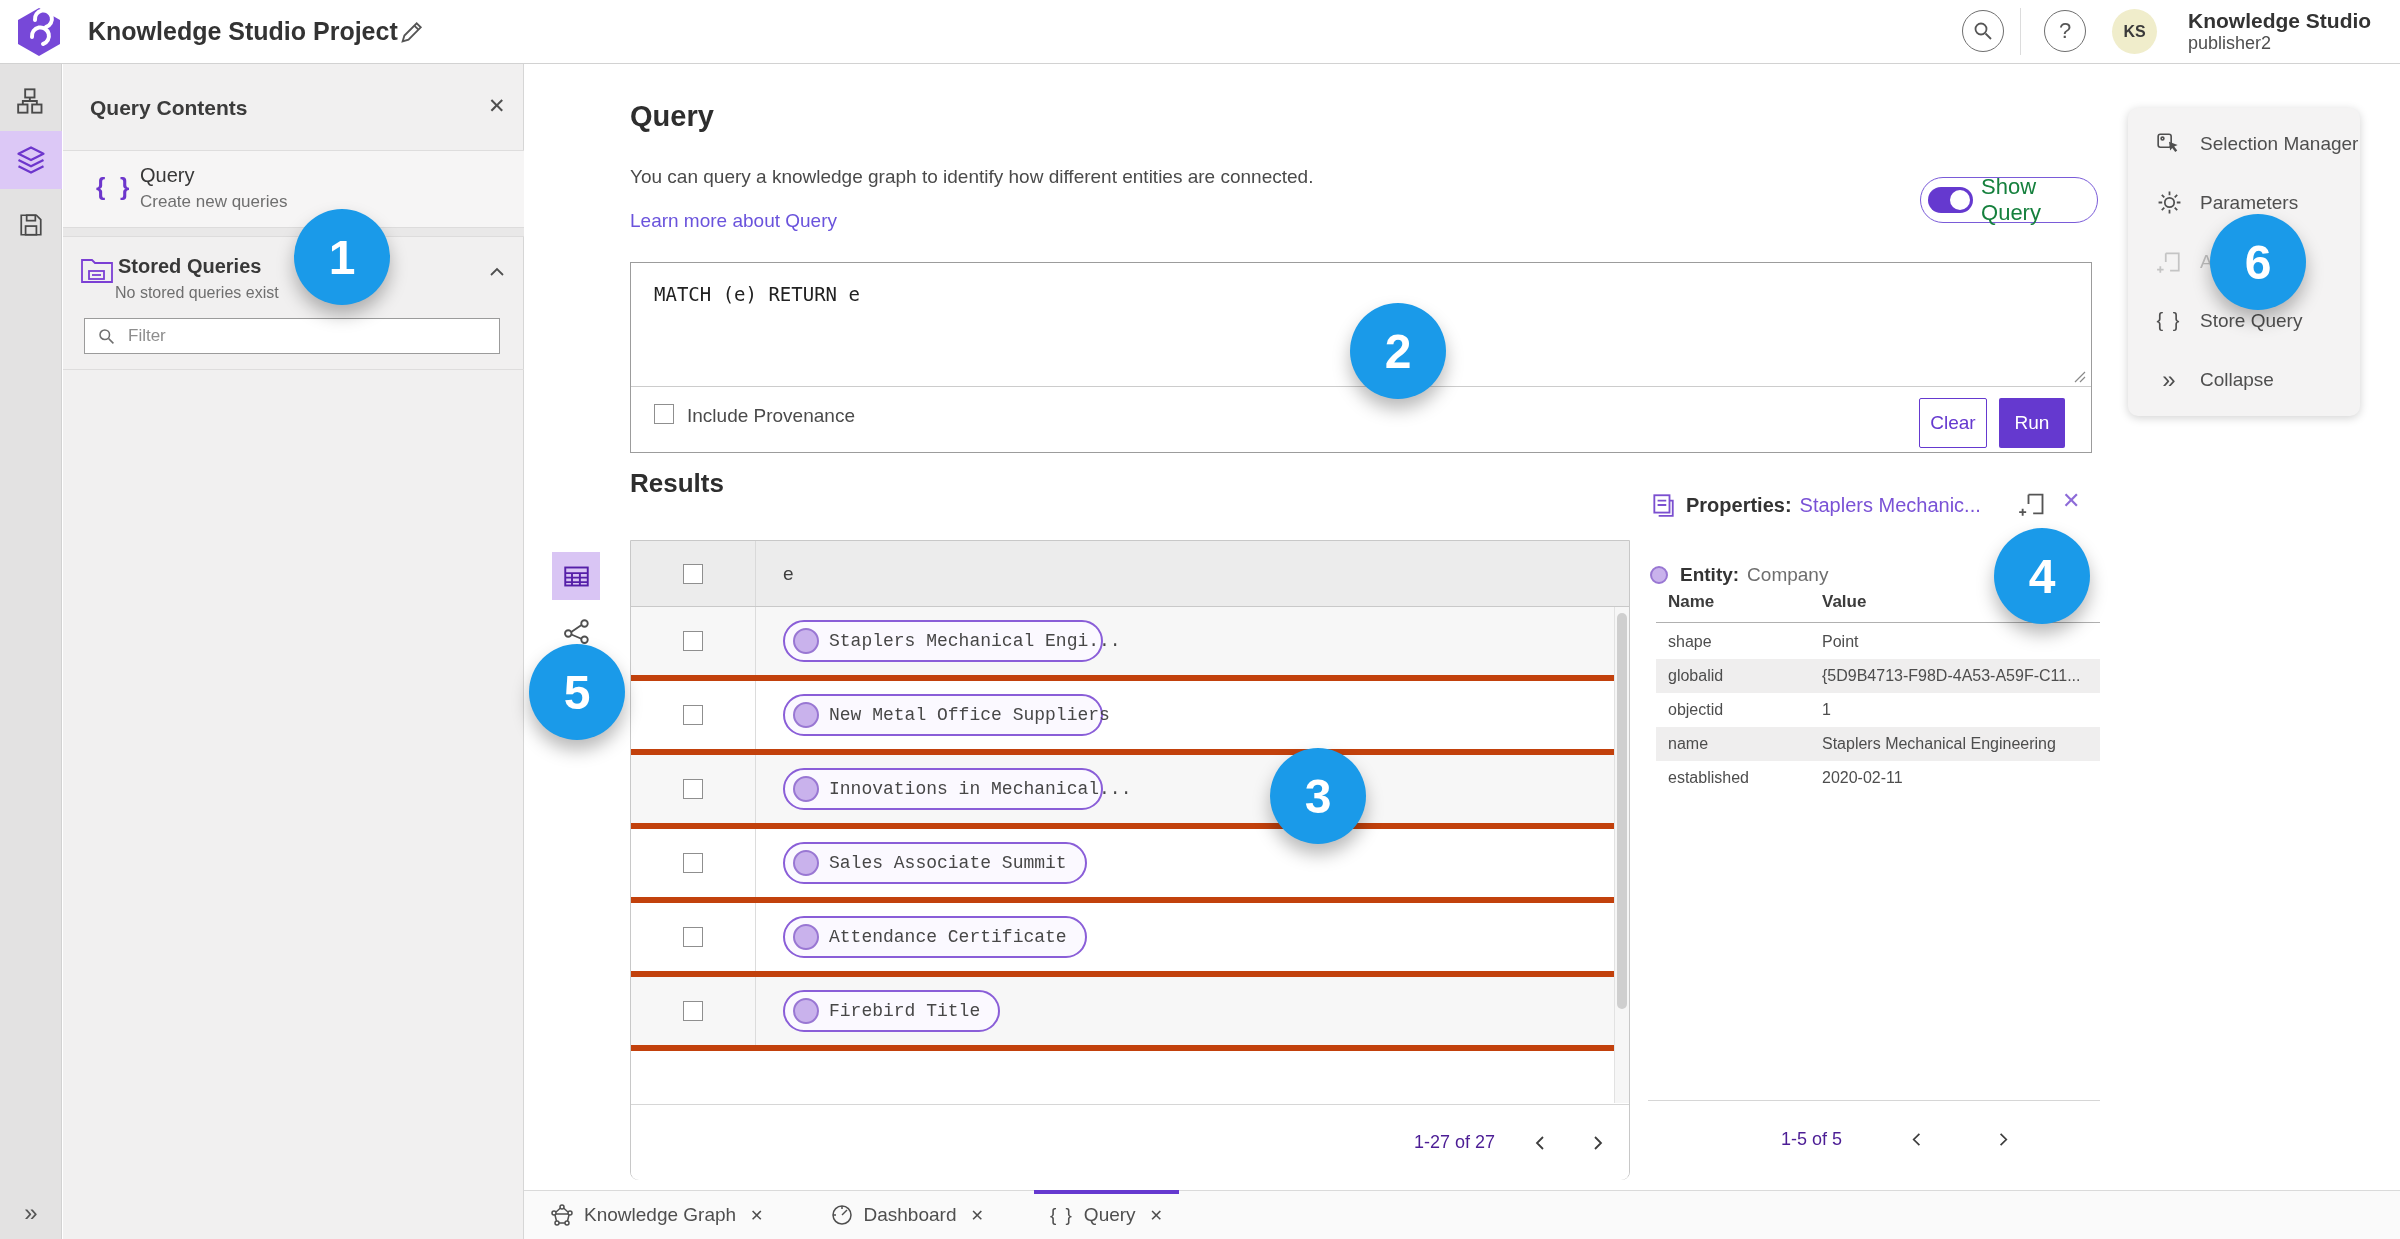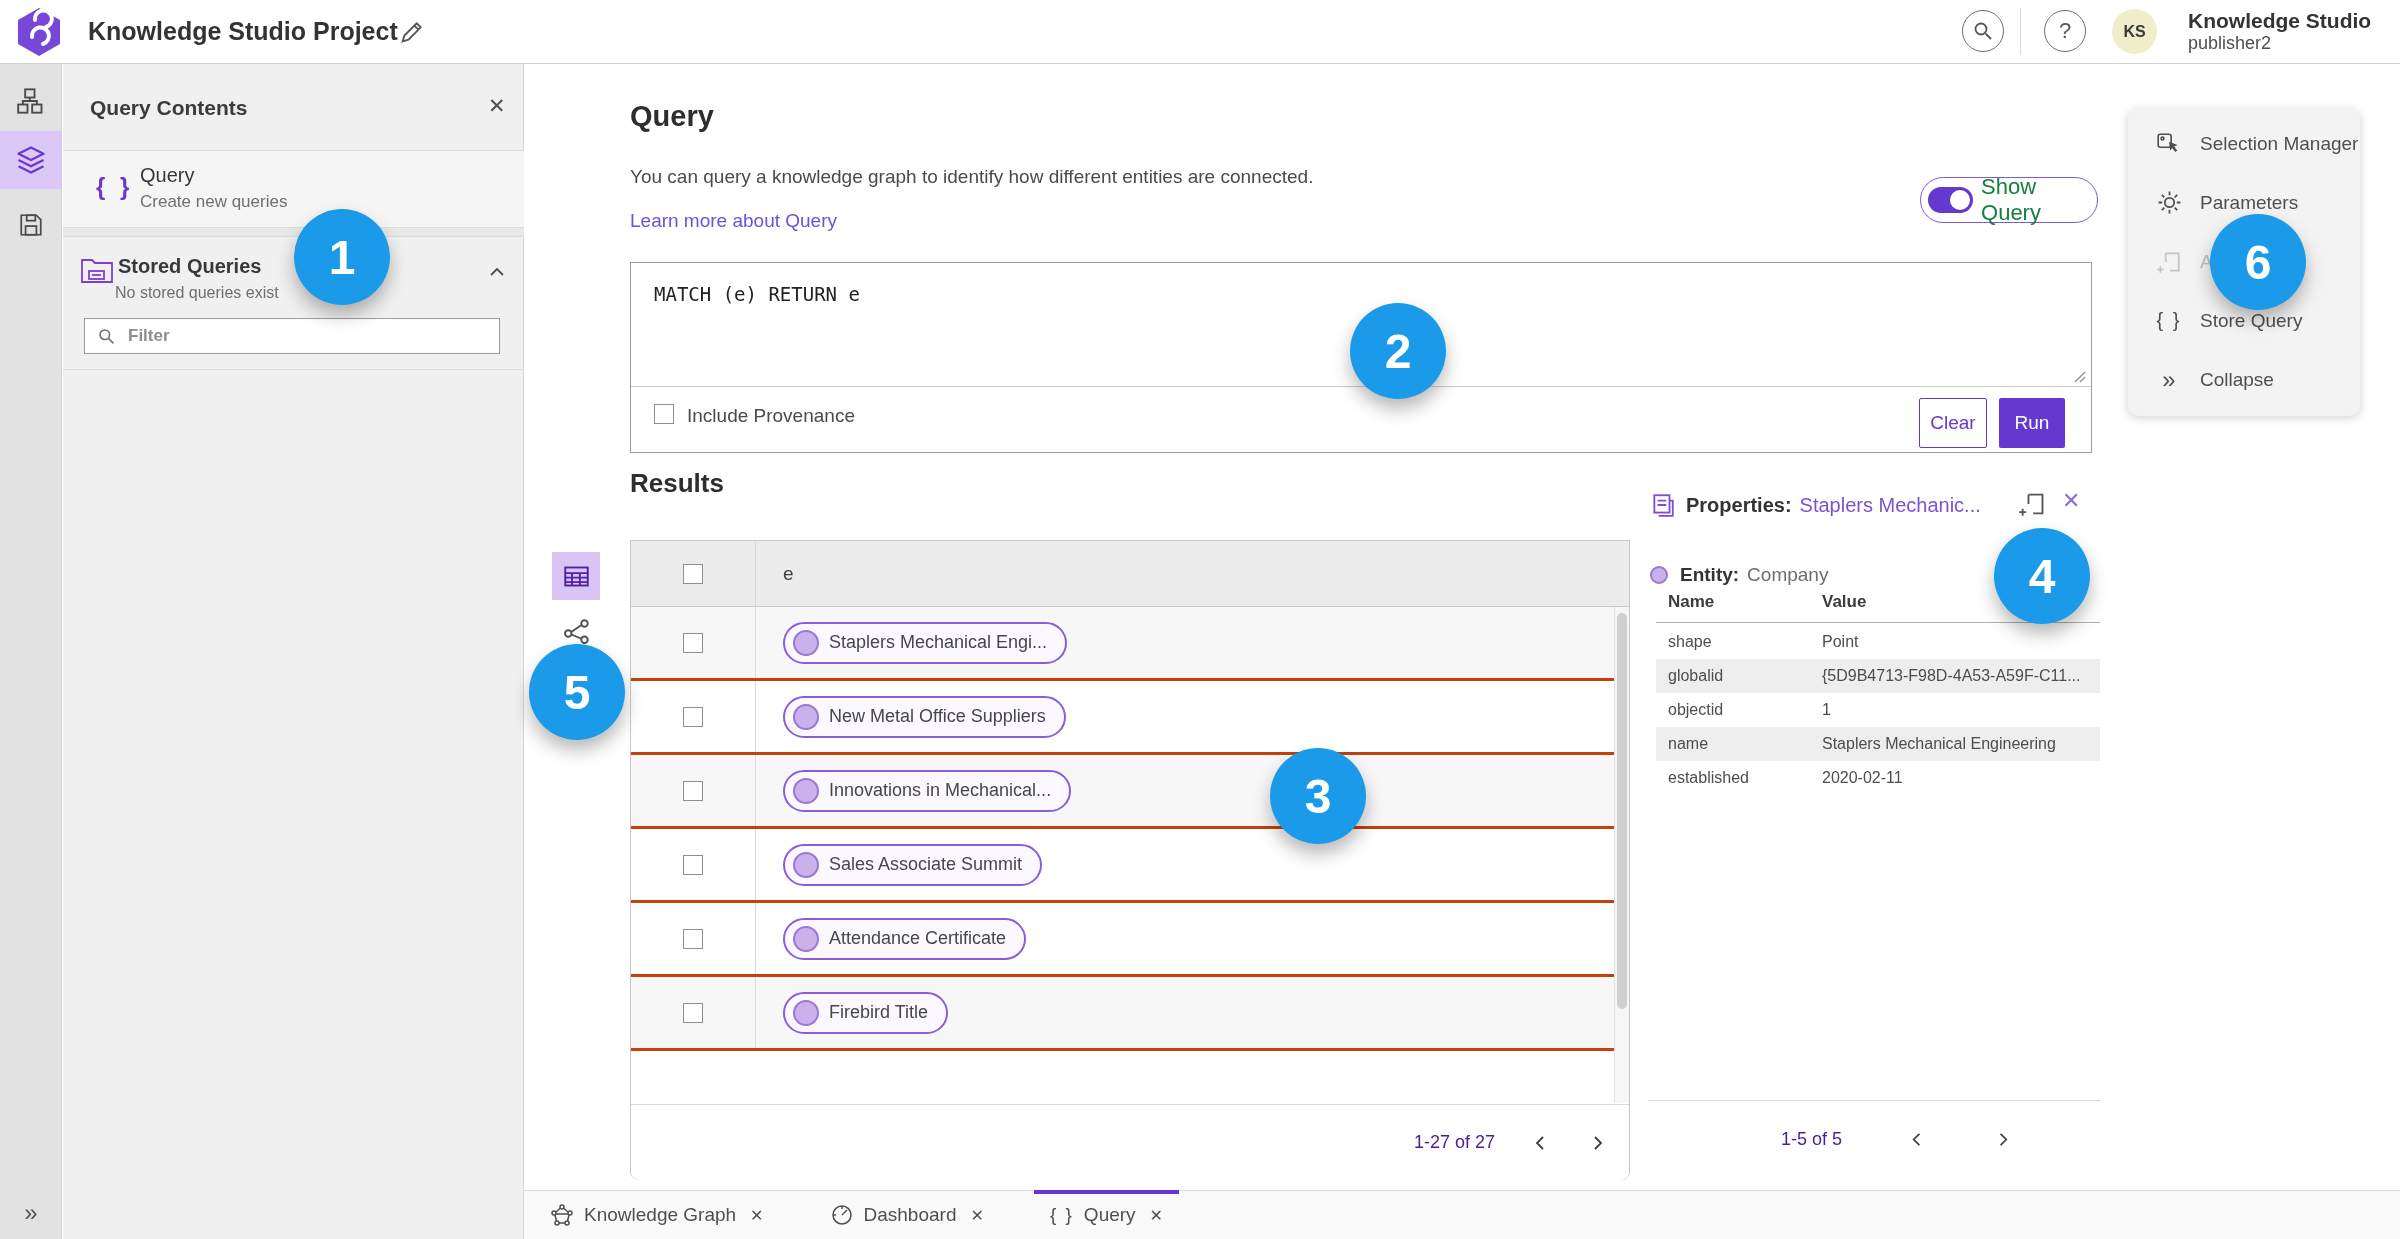--- a/index.html
+++ b/index.html
@@ -39,21 +39,21 @@
   .q-item .t1{position:absolute;left:77px;top:13px;font-size:20px;color:#383838;}
   .q-item .t2{position:absolute;left:77px;top:41px;font-size:17px;color:#6f6f6f;}
   .q-band{position:absolute;left:0;top:163px;width:461px;height:10px;background:#e9e8e8;border-top:1px solid #dddcdc;border-bottom:1px solid #dddcdc;box-sizing:border-box;}
   .stored{position:absolute;left:0;top:174px;width:461px;height:120px;}
   .stored .t1{position:absolute;left:55px;top:17px;font-size:20px;font-weight:600;color:#383838;}
   .stored .t2{position:absolute;left:52px;top:46px;font-size:16px;color:#6f6f6f;}
   .stored .chev{position:absolute;left:424px;top:24px;cursor:pointer;}
   .filterbox{position:absolute;left:21px;top:254px;width:416px;height:36px;background:#fff;border:1px solid #9b9b9b;
              display:flex;align-items:center;box-sizing:border-box;}
   .filterbox input{border:none;outline:none;background:transparent;font-size:17px;color:#3c3c3c;width:340px;
-                   font-family:"Liberation Sans",sans-serif;font-weight:bold;}
+                   font-family:"Liberation Sans",sans-serif;}
   .filterbox input::placeholder{color:#8d8d8d;}
 
   
   .h1{position:absolute;left:630px;top:100px;font-size:29px;font-weight:600;color:#2e2e2e;}
   .desc{position:absolute;left:630px;top:166px;font-size:19px;color:#4a4a4a;}
   .learn{position:absolute;left:630px;top:210px;font-size:19px;color:#6a53dc;cursor:pointer;}
   .toggle{position:absolute;left:1920px;top:177px;width:178px;height:46px;border:1.6px solid #7a5bd8;border-radius:24px;
           display:flex;align-items:center;padding-left:7px;box-sizing:border-box;cursor:pointer;background:#fff;}
   .switch{width:47px;height:26px;border-radius:14px;background:#6539cf;position:relative;margin-right:8px;}
   .switch .knob{position:absolute;right:3px;top:3px;width:20px;height:20px;border-radius:50%;background:#fff;}
@@ -74,21 +74,21 @@
   
   .h2{position:absolute;left:630px;top:468px;font-size:26px;font-weight:600;color:#2e2e2e;}
   .viewbtn{position:absolute;left:552px;top:552px;width:48px;height:48px;background:#d9c5f4;display:flex;align-items:center;justify-content:center;cursor:pointer;}
   .linktool{position:absolute;left:562px;top:616px;width:30px;height:30px;cursor:pointer;}
   .rtable{position:absolute;left:630px;top:540px;width:1000px;height:640px;border:1px solid #c8c8c8;box-sizing:border-box;
           background:#fff;border-radius:0 0 8px 8px;}
   .thead{position:absolute;left:0;top:0;width:998px;height:66px;background:#ececec;border-bottom:1px solid #c9c9c9;box-sizing:border-box;display:flex;}
   .col-cb{width:125px;border-right:1px solid #d9d9d9;box-sizing:border-box;display:flex;align-items:center;justify-content:center;flex:none;}
   .col-e{flex:1;display:flex;align-items:center;padding-left:27px;font-size:19px;color:#3f3f3f;}
   .tbody{position:absolute;left:0;top:66px;width:983px;height:496px;overflow:hidden;}
-  .trow{display:flex;height:74px;border-bottom:3px solid #c2410c;box-sizing:border-box;background:#fff;}
+  .trow{display:flex;height:74px;border-bottom:6px solid #c2410c;box-sizing:border-box;background:#fff;font-family:Liberation Mono, monospace;}
   .trow.shade{background:#f7f7f7;}
   .pillcell{flex:1;display:flex;align-items:center;padding-left:27px;}
   .pill{display:inline-flex;align-items:center;height:42px;border:2px solid #8a5ed8;border-radius:22px;background:#fbf9ff;
         padding:0 18px 0 8px;box-sizing:border-box;cursor:pointer;max-width:320px;}
   .pill .dot{width:26px;height:26px;border-radius:50%;background:#c9b2ec;border:2px solid #9977d3;box-sizing:border-box;margin-right:10px;flex:none;}
   .pill .ptxt{font-size:18px;color:#474747;white-space:nowrap;}
   .vscroll{position:absolute;right:0;top:66px;width:15px;height:496px;background:#f6f6f6;border-left:1px solid #e2e2e2;box-sizing:border-box;}
   .vthumb{position:absolute;right:2px;top:6px;width:10px;height:396px;background:#cfcfcf;border-radius:6px;cursor:pointer;}
   .tfoot{position:absolute;left:0;top:563px;width:998px;height:76px;border-top:1px solid #d6d6d6;box-sizing:border-box;
          display:flex;align-items:center;justify-content:flex-end;padding-right:22px;background:#fff;border-radius:0 0 8px 8px;}

